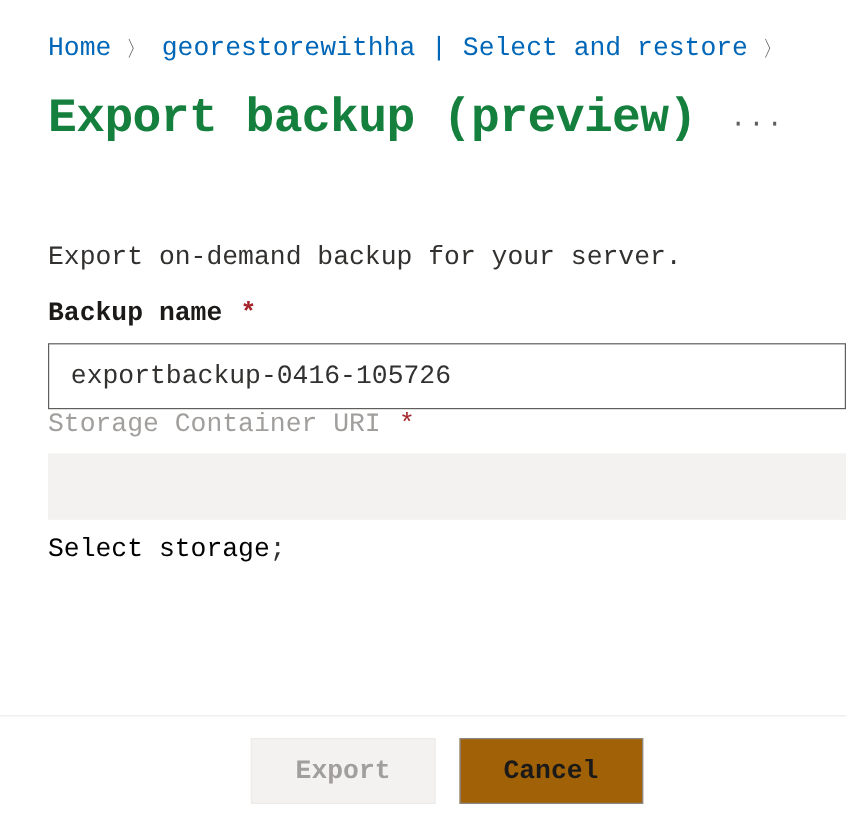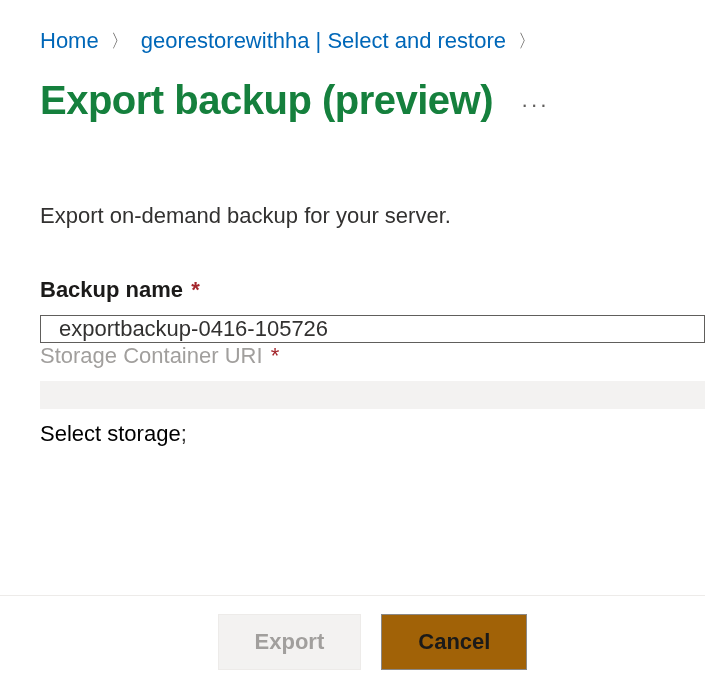--- a/index.html
+++ b/index.html
@@ -1,18 +1,19 @@
 <!DOCTYPE html>
 <html><head>
   <meta charset="utf-8">
   <style>
     * {
       box-sizing: border-box;
       margin: 0;
       padding: 0;
+      font-family: Liberation Mono, monospace;
     }
     body {
       font-family: "Segoe UI", -apple-system, BlinkMacSystemFont, sans-serif;
       background: #ffffff;
       width: 705px;
       height: 688px;
       overflow: hidden;
       color: #323130;
     }
     .container {
@@ -50,21 +51,21 @@
     .more-dots {
       font-size: 22px;
       color: #605e5c;
       cursor: pointer;
       letter-spacing: 2px;
       padding-top: 8px;
     }
     .description {
       font-size: 22px;
       color: #323130;
-      margin-bottom: 48px;
+      margin-bottom: 22px;
     }
     .field-group {
     }
     .field-label {
       font-size: 22px;
       font-weight: 600;
       color: #1b1a19;
       margin-bottom: 12px;
       display: block;
     }
@@ -72,21 +73,21 @@
       color: #a19f9d;
       font-weight: 400;
     }
     .required {
       color: #a4262c;
       margin-left: 2px;
     }
     .text-input {
       width: 100%;
       font-size: 22px;
-      padding: 0 18px;
+      padding: 14px 18px;
       border: 1px solid #605e5c;
       background: #ffffff;
       color: #323130;
       font-family: inherit;
       outline: none;
     }
     .text-input.disabled {
       background: #f3f2f1;
       border: 1px solid #f3f2f1;
       color: #a19f9d;

